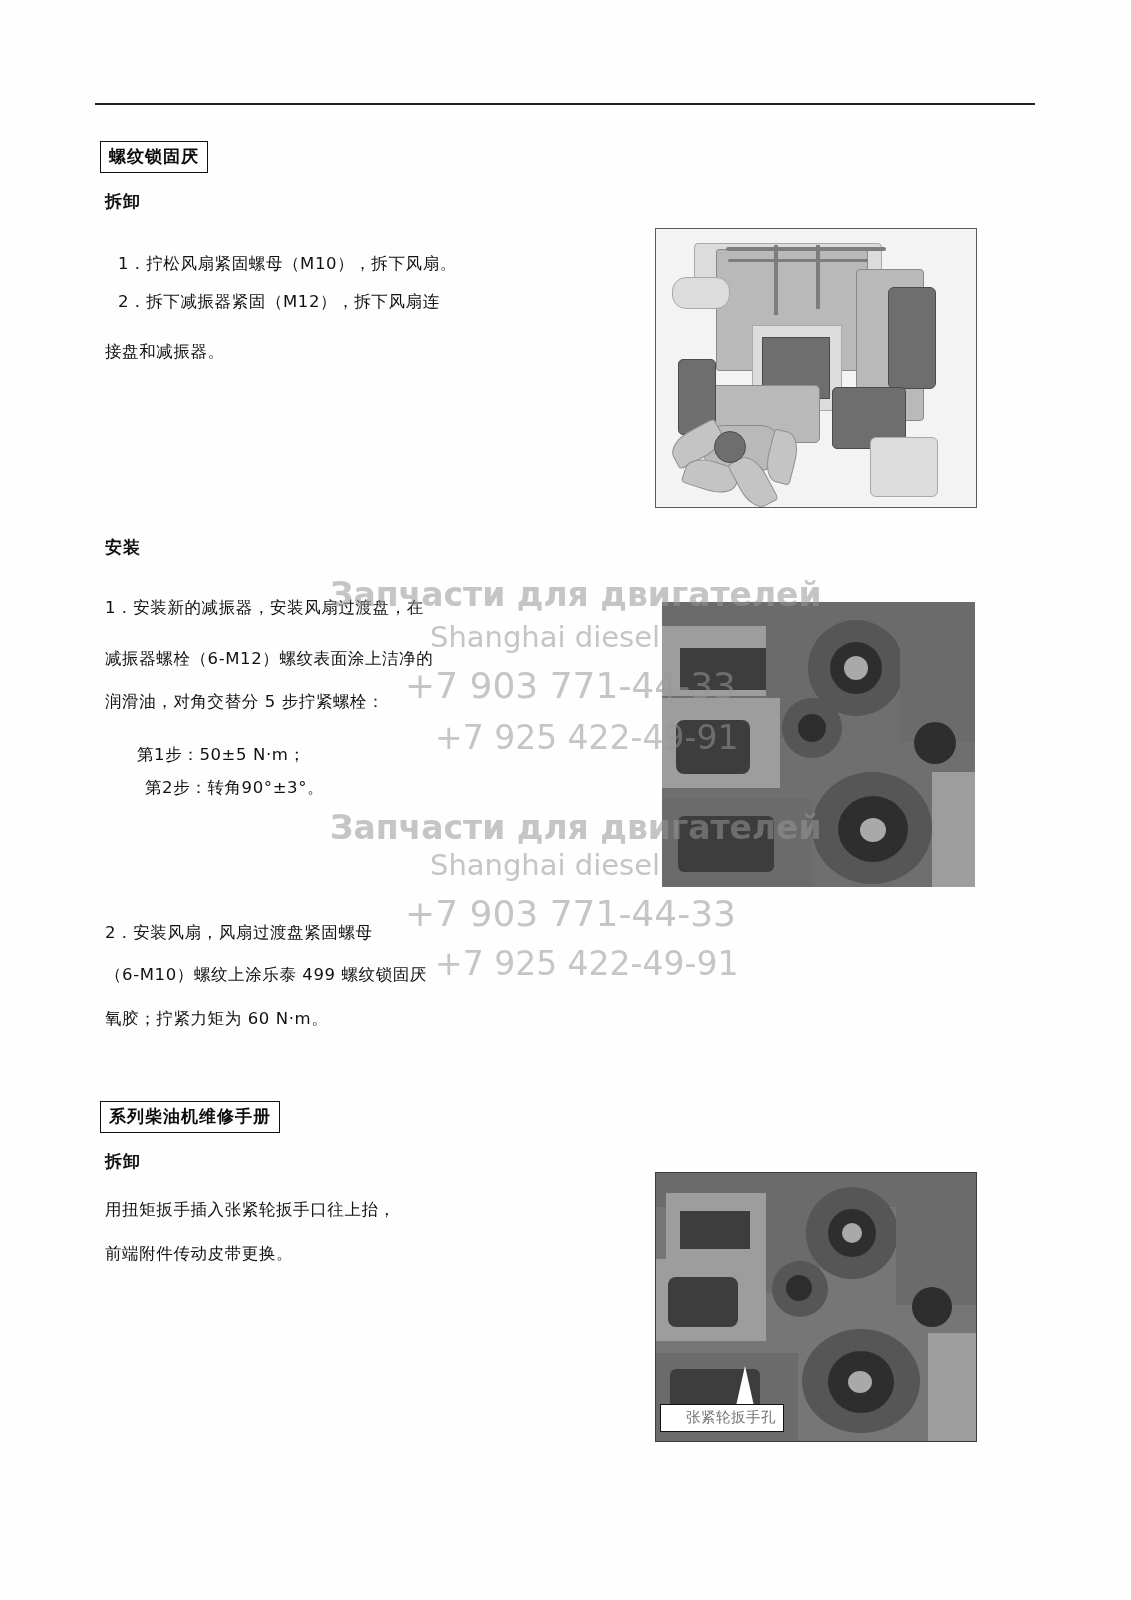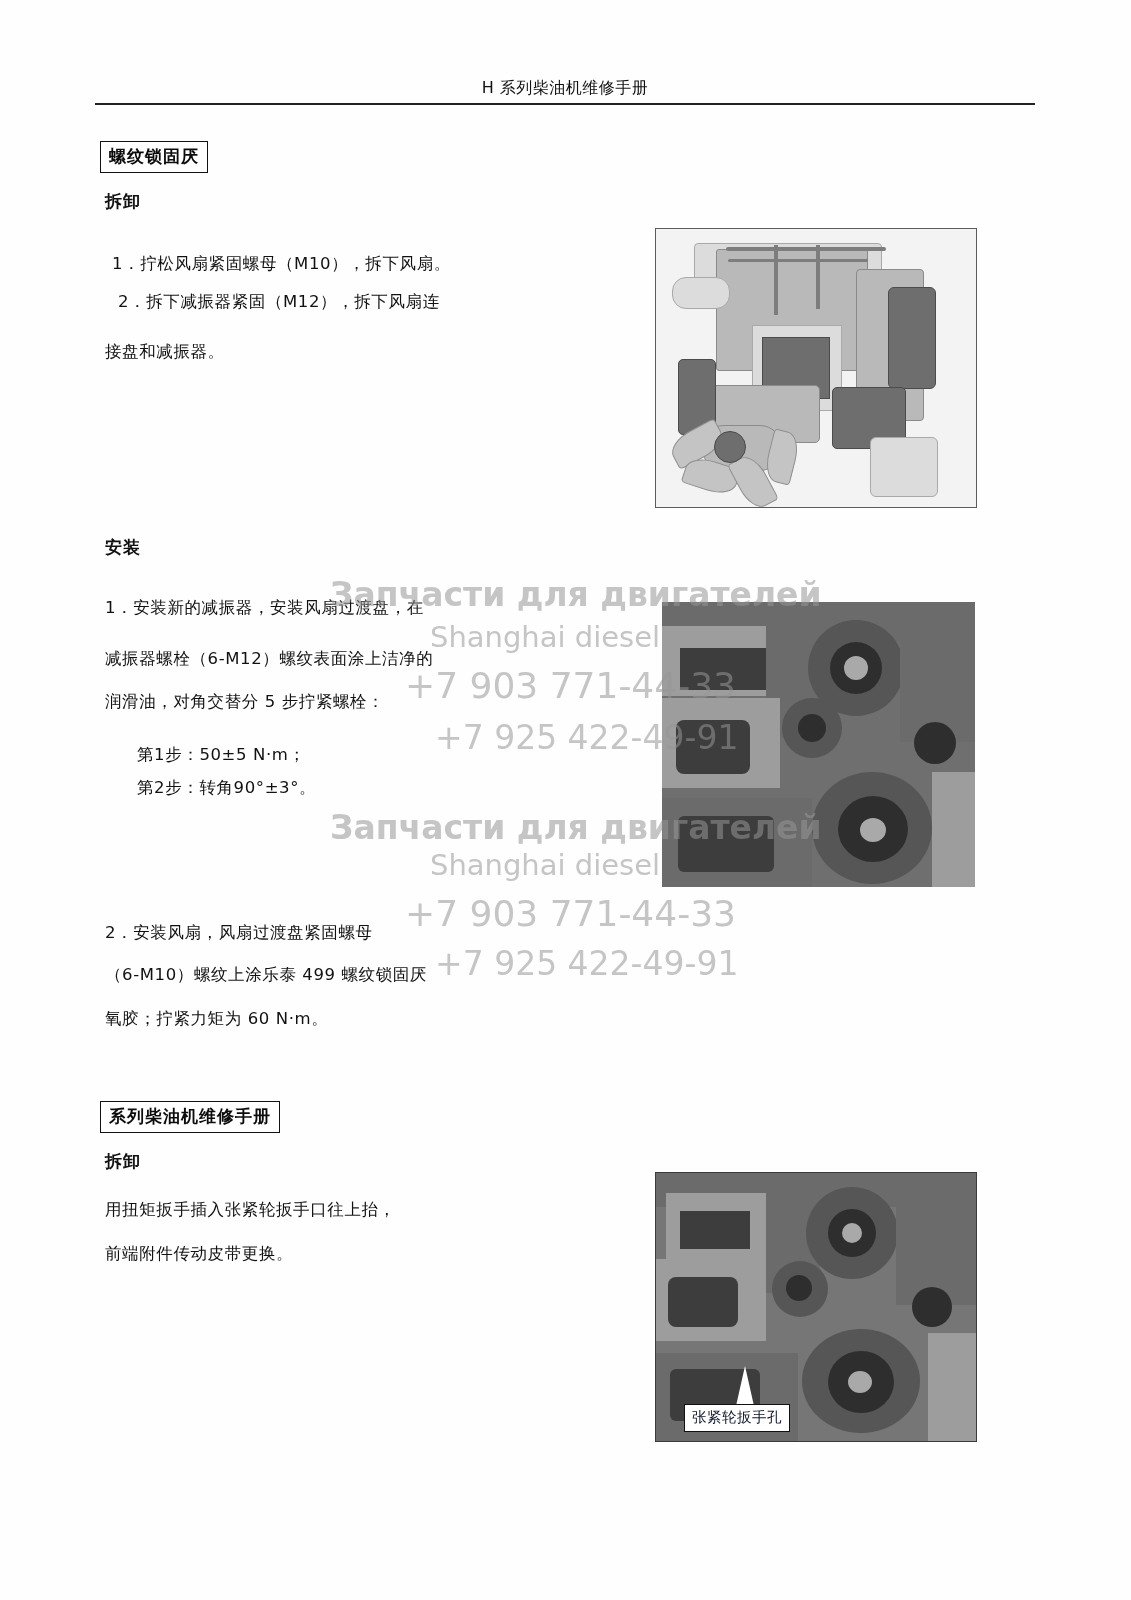--- a/index.html
+++ b/index.html
@@ -65,29 +65,29 @@
 
   .body-line {
     position: absolute;
     font-size: 16.5px;
     color: #111;
     letter-spacing: 0.6px;
     white-space: nowrap;
   }
 
   
-  #l1 { left: 112px; top: 253px; }
+  #l1 { left: 118px; top: 253px; }
   #l2 { left: 118px; top: 291px; }
   #l3 { left: 105px; top: 329px; margin-top: 12px; }
 
   #i1 { left: 105px; top: 597px; }
   #i2 { left: 105px; top: 648px; }
   #i3 { left: 105px; top: 691px; }
   #i4 { left: 137px; top: 744px; }
-  #i5 { left: 137px; top: 777px; }
+  #i5 { left: 145px; top: 777px; }
 
   #i6 { left: 105px; top: 922px; text-align: center; }
   #i7 { left: 105px; top: 964px; }
   #i8 { left: 105px; top: 1008px; }
 
   #b1 { left: 105px; top: 1199px; }
   #b2 { left: 105px; top: 1243px; }
 
   
   .figure {
@@ -140,27 +140,27 @@
   .rect {
     position: absolute;
     background: #3d3d3d;
   }
   .rect-l { background: #9d9d9d; }
   .rect-m { background: #6b6b6b; }
 
   
   .callout {
     position: absolute;
-    left: 684px;
+    left: 660px;
     top: 1404px;
     background: #ffffff;
     border: 1.5px solid #111;
     font-size: 14.5px;
-    color: #0f172a;
-    padding: 3px 7px 4px 7px;
+    color: #737373;
+    padding: 3px 7px 4px 25px;
     letter-spacing: 0.5px;
     z-index: 6;
   }
   .callout-stem {
     position: absolute;
     left: 736px;
     top: 1366px;
     width: 0; height: 0;
     border-left: 9px solid transparent;
     border-right: 9px solid transparent;
@@ -196,21 +196,20 @@
     text-align: center;
     font-size: 15px;
     color: #111;
   }
 </style>
 </head>
 <body>
 
 <div class="page">
 
-  <div class="header">H 系列柴油机维修手册</div>
   <div class="header-rule"></div>
 
   <div class="section-box" id="sec-damper">螺纹锁固厌</div>
   <div class="subhead" id="sub-remove-1">拆卸</div>
 
   <div class="body-line" id="l1">1．拧松风扇紧固螺母（M10），拆下风扇。</div>
   <div class="body-line" id="l2">2．拆下减振器紧固（M12），拆下风扇连</div>
   <div class="body-line" id="l3">接盘和减振器。</div>
 
   <div class="figure" id="fig1">

